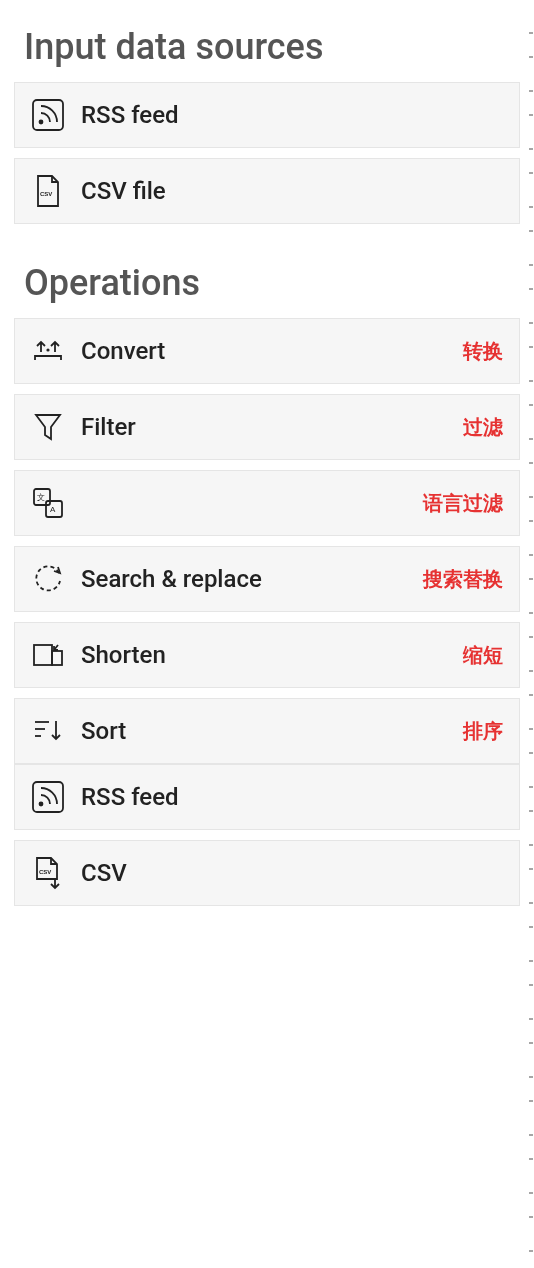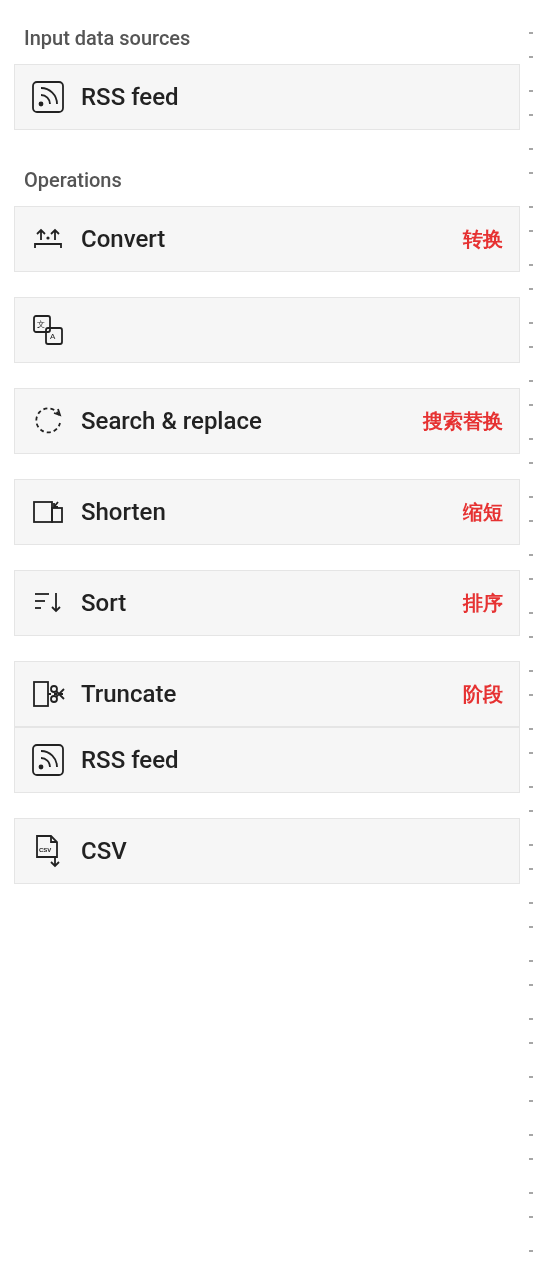--- a/index.html
+++ b/index.html
@@ -11,32 +11,32 @@
     font-family: -apple-system, BlinkMacSystemFont, "Segoe UI", Roboto, "Helvetica Neue", Arial, sans-serif;
     color: #333;
     overflow: hidden;
   }
   .page {
     padding: 16px 14px 16px 14px;
     box-sizing: border-box;
     position: relative;
   }
   h2.section-title {
-    font-size: 20px;
+    font-size: 36px;
     font-weight: 500;
     color: #555;
     margin: 10px 0 14px 10px;
   }
   .group + h2.section-title {
     margin-top: 38px;
   }
   .group {
     display: flex;
     flex-direction: column;
-    gap: 25px;
+    gap: 10px;
   }
   .card {
     position: relative;
     box-sizing: border-box;
     height: 66px;
     border: 1px solid #e5e5e5;
     background: #f6f6f6;
     display: flex;
     align-items: center;
     cursor: pointer;
@@ -116,49 +116,69 @@
         <svg viewBox="0 0 36 36">
           <rect x="3" y="3" width="30" height="30" rx="4"></rect>
           <circle cx="11" cy="25" r="2.4" fill="#222" stroke="none"></circle>
           <path d="M 11 16 A 9 9 0 0 1 20 25"></path>
           <path d="M 11 9 A 16 16 0 0 1 27 25"></path>
         </svg>
       </span>
       <span class="label">RSS feed</span>
     </div>
 
+    <div class="card">
+      <span class="icon-slot">
+        <svg viewBox="0 0 36 36">
+          <path d="M 8 3 H 22 L 28 9 V 33 H 8 Z"></path>
+          <path d="M 22 3 V 9 H 28"></path>
+          <text x="10" y="23" class="csv-text">CSV</text>
+        </svg>
+      </span>
+      <span class="label">CSV file</span>
+    </div>
 
   </div>
 
   <h2 class="section-title">Operations</h2>
   <div class="group">
 
     <div class="card">
       <span class="icon-slot">
         <svg viewBox="0 0 36 36">
           <path d="M 5 27 V 23 H 31 V 27"></path>
           <path d="M 11 19 L 11 9 M 7 13 L 11 9 L 15 13"></path>
           <path d="M 25 19 L 25 9 M 21 13 L 25 9 L 29 13"></path>
           <circle cx="18" cy="17" r="1.6" fill="#222" stroke="none"></circle>
         </svg>
       </span>
       <span class="label">Convert</span>
       <span class="annot">转换</span>
     </div>
 
+    <div class="card">
+      <span class="icon-slot">
+        <svg viewBox="0 0 36 36">
+          <path d="M 6 6 H 30 L 21 18 V 30 L 15 26 V 18 Z"></path>
+        </svg>
+      </span>
+      <span class="label">Filter</span>
+      <span class="annot">过滤</span>
+    </div>
 
     <div class="card">
       <span class="icon-slot">
         <svg viewBox="0 0 36 36">
           <rect x="4" y="4" width="16" height="16" rx="2"></rect>
           <rect x="16" y="16" width="16" height="16" rx="2"></rect>
           <text x="7" y="15" class="lang-text" stroke="none">文</text>
           <text x="20" y="27" class="lang-text" stroke="none">A</text>
         </svg>
       </span>
+      <span class="annot">语言过滤</span>
     </div>
 
 
     <div class="card">
       <span class="icon-slot">
         <svg viewBox="0 0 36 36">
           <path d="M 29 12 A 12 12 0 1 0 30 20" stroke-dasharray="4 3"></path>
           <path d="M 24 10 L 30 12 L 28 6"></path>
         </svg>
       </span>
@@ -184,33 +204,20 @@
           <path d="M 5 9 H 19"></path>
           <path d="M 5 16 H 15"></path>
           <path d="M 5 23 H 11"></path>
           <path d="M 26 8 V 26 M 22 22 L 26 26 L 30 22"></path>
         </svg>
       </span>
       <span class="label">Sort</span>
       <span class="annot">排序</span>
     </div>
 
-    <div class="card">
-      <span class="icon-slot">
-        <svg viewBox="0 0 36 36">
-          <rect x="4" y="6" width="14" height="24"></rect>
-          <path d="M 18 18 H 34" stroke-dasharray="3 3"></path>
-          <circle cx="24" cy="13" r="3"></circle>
-          <circle cx="24" cy="23" r="3"></circle>
-          <path d="M 26 15 L 34 23 M 26 21 L 34 13"></path>
-        </svg>
-      </span>
-      <span class="label">Truncate</span>
-      <span class="annot">阶段</span>
-    </div>
 
 
   </div>
 
   <div class="group">
 
     <div class="card">
       <span class="icon-slot">
         <svg viewBox="0 0 36 36">
           <rect x="3" y="3" width="30" height="30" rx="4"></rect>

